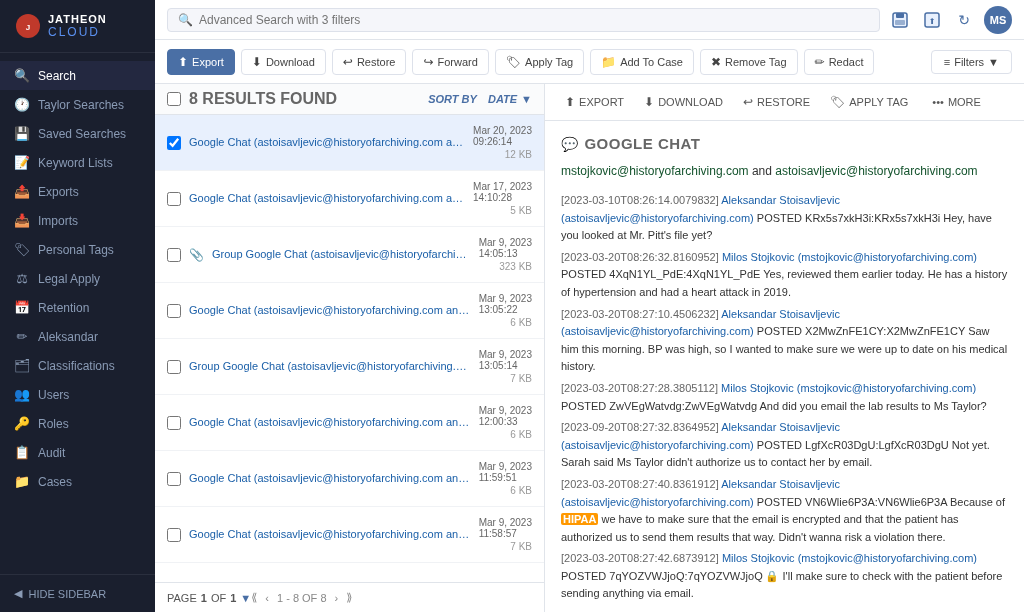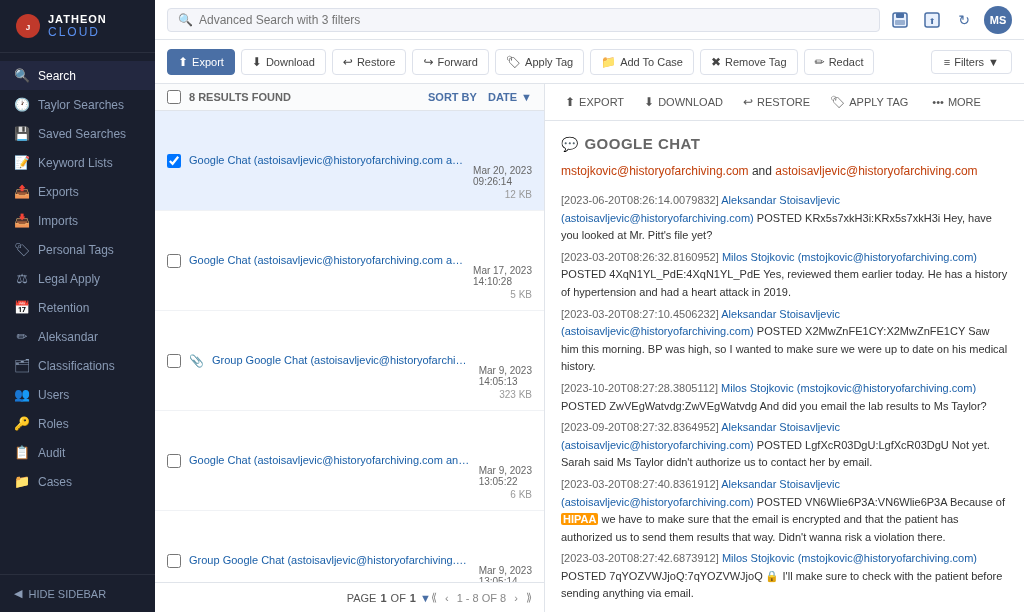--- a/index.html
+++ b/index.html
@@ -33,50 +33,50 @@
     .action-btn { display: flex; align-items: center; gap: 4px; padding: 5px 10px; border: 1px solid #dde1ea; border-radius: 4px; background: #fff; font-size: 11px; color: #444; cursor: pointer; white-space: nowrap; }
     .action-btn.primary { background: #4a6fa5; color: #fff; border-color: #4a6fa5; }
     .action-btn .btn-icon { font-size: 12px; }
     .filters-btn { margin-left: auto; display: flex; align-items: center; gap: 4px; padding: 5px 12px; border: 1px solid #dde1ea; border-radius: 4px; background: #fff; font-size: 11px; color: #444; cursor: pointer; }
 
     
     .content { flex: 1; display: flex; overflow: hidden; }
 
     
     .results-panel { width: 390px; border-right: 1px solid #e0e4ea; display: flex; flex-direction: column; background: #fff; flex-shrink: 0; }
-    .results-count { font-size: 11px; color: #666; font-weight: 600; }
-    .sort-label { font-size: 11px; color: #666; display: flex; align-items: center; gap: 4px; }
+    .results-count { font-size: 16px; color: #666; font-weight: 600; }
+    .sort-label { font-size: 11px; color: #666; display: flex; align-items: center; gap: 4px; font-style: italic; }
     .sort-label span { color: #4a6fa5; font-weight: 600; cursor: pointer; }
     .results-list { flex: 1; overflow-y: auto; }
     .result-row { display: flex; align-items: center; padding: 10px 12px; border-bottom: 1px solid #f0f2f5; cursor: pointer; gap: 8px; }
     .result-row.selected { background: #e8f0fd; }
     .result-checkbox { flex-shrink: 0; width: 14px; height: 14px; }
     .result-attach-icon { color: #888; font-size: 12px; flex-shrink: 0; }
     .result-info { flex: 1; min-width: 0; }
     .result-title { font-size: 11px; color: #1a5fa8; white-space: nowrap; overflow: hidden; text-overflow: ellipsis; margin-bottom: 2px; }
-    .result-meta { display: flex; flex-direction: column; align-items: flex-end; flex-shrink: 0; gap: 2px; margin-top: 44px; }
+    .result-meta { display: flex; flex-direction: column; align-items: flex-end; flex-shrink: 0; gap: 2px; }
     .result-date { font-size: 10px; color: #666; white-space: nowrap; }
     .result-size { font-size: 10px; color: #999; }
-    .results-footer { padding: 8px 12px; border-top: 1px solid #e0e4ea; display: flex; align-items: center; justify-content: flex-end; }
+    .results-footer { padding: 8px 12px; border-top: 1px solid #e0e4ea; display: flex; align-items: center; justify-content: flex-start; }
     .page-info { font-size: 11px; color: #555; display: flex; align-items: center; gap: 4px; }
     .page-nav { font-size: 11px; color: #555; display: flex; align-items: center; gap: 8px; }
     .page-nav span { cursor: pointer; color: #888; }
 
     
     .detail-panel { flex: 1; display: flex; flex-direction: column; background: #fff; overflow: hidden; }
     .detail-toolbar { padding: 8px 14px; border-bottom: 1px solid #e0e4ea; display: flex; align-items: center; gap: 8px; }
     .detail-action { display: flex; align-items: center; gap: 4px; font-size: 11px; color: #555; cursor: pointer; padding: 3px 6px; border-radius: 3px; }
     .detail-action .icon { font-size: 12px; }
     .detail-more { margin-left: 4px; }
     .detail-body { flex: 1; overflow-y: auto; padding: 14px 16px; }
     .chat-header { display: flex; align-items: center; gap: 6px; margin-bottom: 10px; }
     .chat-icon { color: #4caf50; font-size: 14px; }
     .chat-label { font-size: 15px; font-weight: 700; color: #666; letter-spacing: 0.5px; text-transform: uppercase; }
     .participants { font-size: 12px; color: #333; margin-bottom: 12px; line-height: 1.5; }
-    .participant-email { color: #c2410c; }
+    .participant-email { color: #14532d; }
     .chat-messages { font-size: 11px; color: #333; line-height: 1.6; }
     .message-block { margin-bottom: 4px; }
     .msg-time { color: #666; }
     .msg-sender { color: #1a5fa8; cursor: pointer; }
     .msg-sender-email { color: #1a5fa8; }
     .msg-keyword { background: #ff9800; color: #fff; padding: 0 2px; border-radius: 2px; font-weight: 600; }
 
     
     .header-checkbox { width: 14px; height: 14px; }
 
@@ -385,21 +385,21 @@
           <span class="chat-label">GOOGLE CHAT</span>
         </div>
         <div class="participants">
           <span class="participant-email">mstojkovic@historyofarchiving.com</span>
           <span>and</span>
           <span class="participant-email">astoisavljevic@historyofarchiving.com</span>
         </div>
         <div class="chat-messages">
 
           <div class="message-block">
-            <span class="msg-time">[2023-06-20T08:26:14.0079832]</span>
+            <span class="msg-time">[2023-03-10T08:26:14.0079832]</span>
             <span class="msg-sender">Aleksandar Stoisavljevic</span>
             <span class="msg-sender-email">(astoisavljevic@historyofarchiving.com)</span>
             <span> POSTED </span>
             <span>KRx5s7xkH3i:KRx5s7xkH3i</span>
             <span>Hey, have you looked at Mr. Pitt's file yet?</span>
           </div>
 
           <div class="message-block">
             <span class="msg-time">[2023-03-20T08:26:32.8160952]</span>
             <span class="msg-sender">Milos Stojkovic</span>
@@ -413,21 +413,21 @@
           <div class="message-block">
             <span class="msg-time">[2023-03-20T08:27:10.4506232]</span>
             <span class="msg-sender">Aleksandar Stoisavljevic</span>
             <span class="msg-sender-email">(astoisavljevic@historyofarchiving.com)</span>
             <span> POSTED </span>
             <span>X2MwZnFE1CY:X2MwZnFE1CY</span>
             <span>Saw him this morning. BP was high, so I wanted to make sure we were up to date on his medical history.</span>
           </div>
 
           <div class="message-block">
-            <span class="msg-time">[2023-10-20T08:27:28.3805112]</span>
+            <span class="msg-time">[2023-03-20T08:27:28.3805112]</span>
             <span class="msg-sender">Milos Stojkovic</span>
             <span class="msg-sender-email">(mstojkovic@historyofarchiving.com)</span>
             <span> POSTED </span>
             <span>ZwVEgWatvdg:ZwVEgWatvdg</span>
             <span>And did you email the lab results to Ms Taylor?</span>
           </div>
 
           <div class="message-block">
             <span class="msg-time">[2023-09-20T08:27:32.8364952]</span>
             <span class="msg-sender">Aleksandar Stoisavljevic</span>

